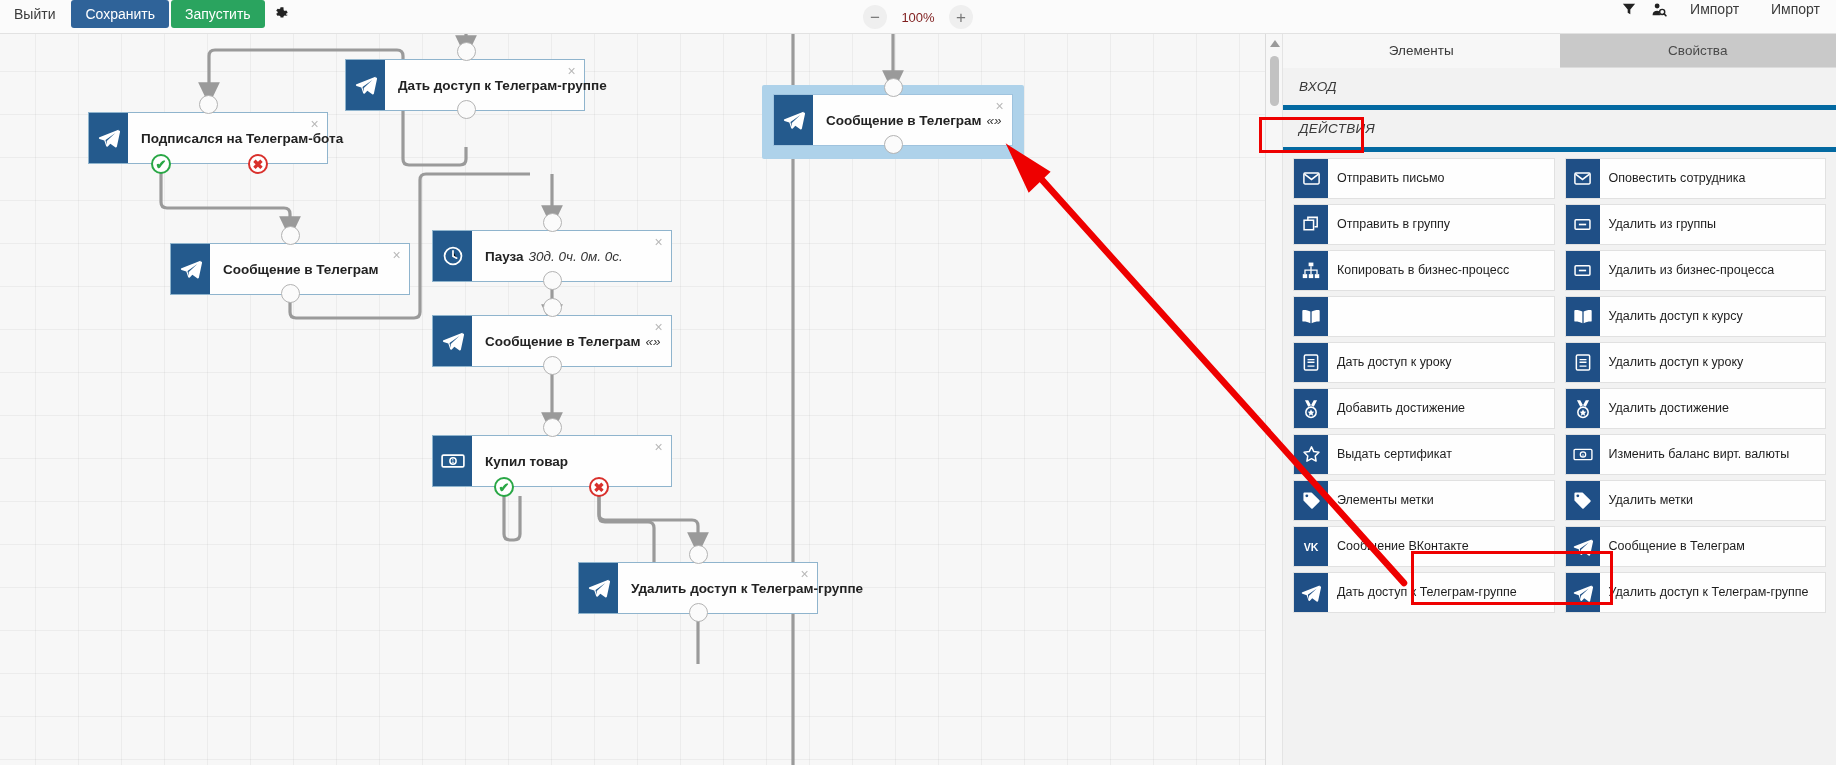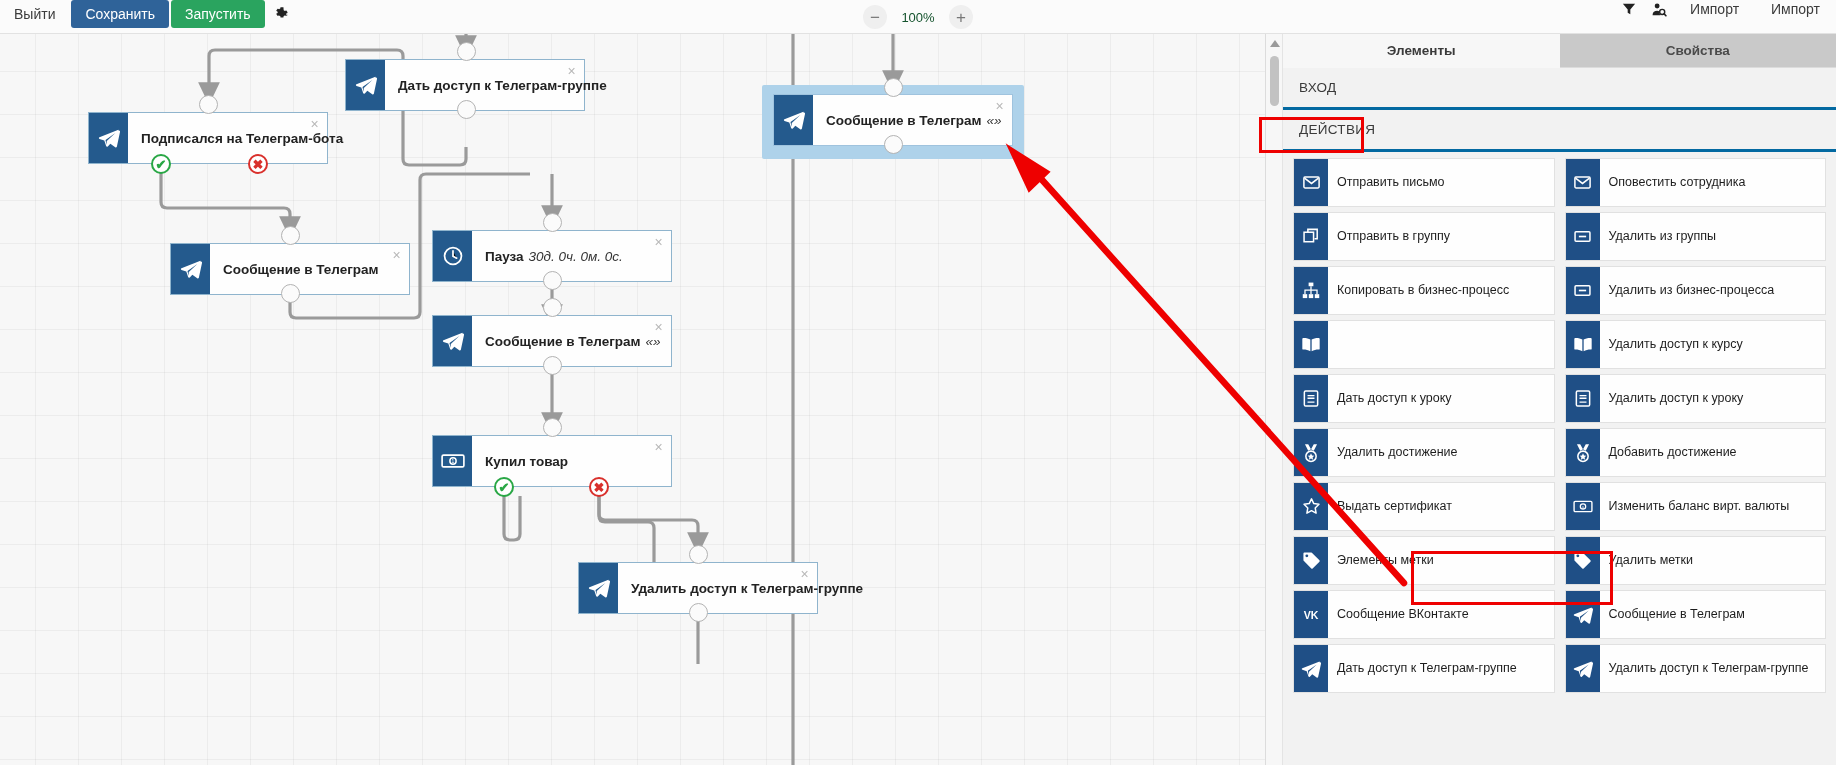--- a/index.html
+++ b/index.html
@@ -34,21 +34,21 @@
     position:absolute; left:0; right:0; top:0; height:34px;
     display:flex; align-items:center; justify-content:center; gap:12px;
     pointer-events:none;
   }
   .tb-center > * { pointer-events:auto; }
   .zoom-circ {
     width:24px; height:24px; border-radius:50%; background:#efefef;
     display:flex; align-items:center; justify-content:center;
     color:#777; font-size:17px; line-height:1; cursor:pointer; user-select:none;
   }
-  .zoom-val { font-size:13px; color:#14532d; min-width:38px; text-align:center; }
+  .zoom-val { font-size:13px; color:#7f1d1d; min-width:38px; text-align:center; }
   .tb-right {
     position:absolute; right:0; top:0; height:18px;
     display:flex; align-items:center; gap:0; padding-right:0;
   }
   .tb-right .tb-btn { padding:0 16px; }
 
   
   #canvas {
     position:absolute; left:0; top:34px; width:1265px; height:731px;
     background-color:#f7f7f7;
@@ -116,36 +116,35 @@
     position:absolute; left:4px; top:22px; width:9px; height:50px;
     background:#c2c2c2; border-radius:5px; cursor:pointer;
   }
   #sb-inner { position:absolute; left:17px; top:0; right:0; bottom:0; }
 
   .sb-tabs { display:flex; height:34px; }
   .sb-tab {
     flex:1; display:flex; align-items:center; justify-content:center;
     font-size:13.5px; color:#4a4a4a; cursor:pointer; background:#c9c9c9;
     border-bottom:1px solid #dcdcdc;
-    font-weight:bold;
   }
   .sb-tab.active { background:#f7f7f7; border-bottom:1px solid #f7f7f7; color:#3a3a3a; }
 
   .sb-section {
     height:42px; display:flex; align-items:center; padding-left:16px;
     font-size:13.5px; color:#3a3a3a; letter-spacing:0.3px; cursor:pointer;
-    border-bottom:3px solid #0369a1; background:#f2f2f2;
+    border-bottom:5px solid #0369a1; background:#f2f2f2;font-style:italic;
   }
   .sb-section.first { background:#f2f2f2; }
 
   #grid-wrap { padding:6px 10px 0 10px; }
   .sb-grid { display:grid; grid-template-columns:1fr 1fr; column-gap:10px; row-gap:5px; }
   .sb-item {
     display:flex; align-items:stretch; background:#fefefe; border:1px solid #e1e1e1;
-    height:49px; cursor:pointer;
+    height:41px; cursor:pointer;
   }
   .sb-item .siico {
     width:34px; flex:0 0 34px; background:#1f4f86;
     display:flex; align-items:center; justify-content:center;text-align:center;
   }
   .sb-item .silbl {
     flex:1; display:flex; align-items:center; padding:0 6px 0 9px;
     font-size:12.5px; line-height:15px; color:#1d1d1d;
   }
 
@@ -469,31 +468,31 @@
             <div class="silbl">Удалить доступ к уроку</div>
           </div>
           <div class="sb-item">
             <div class="siico">
               <svg width="18" height="20" viewBox="0 0 22 24">
                 <path fill="#fff" d="M3.6 1.2h4l3.4 6.2-3.4 1.8L3.6 1.2zM18.4 1.2h-4L11 7.4l3.4 1.8 4-8z"></path>
                 <circle cx="11" cy="16" r="6.3" fill="none" stroke="#fff" stroke-width="1.9"></circle>
                 <path fill="#fff" d="M11 12.4l1.25 2.55 2.8.4-2.03 1.98.48 2.79L11 18.8l-2.5 1.32.48-2.79-2.03-1.98 2.8-.4z"></path>
               </svg>
             </div>
-            <div class="silbl">Удалить достижение</div>
+            <div class="silbl">Добавить достижение</div>
           </div>
           <div class="sb-item">
             <div class="siico">
               <svg width="18" height="20" viewBox="0 0 22 24">
                 <path fill="#fff" d="M3.6 1.2h4l3.4 6.2-3.4 1.8L3.6 1.2zM18.4 1.2h-4L11 7.4l3.4 1.8 4-8z"></path>
                 <circle cx="11" cy="16" r="6.3" fill="none" stroke="#fff" stroke-width="1.9"></circle>
                 <path fill="#fff" d="M11 12.4l1.25 2.55 2.8.4-2.03 1.98.48 2.79L11 18.8l-2.5 1.32.48-2.79-2.03-1.98 2.8-.4z"></path>
               </svg>
             </div>
-            <div class="silbl">Добавить достижение</div>
+            <div class="silbl">Удалить достижение</div>
           </div>
           <div class="sb-item">
             <div class="siico">
               <svg width="19" height="19" viewBox="0 0 24 24">
                 <path fill="none" stroke="#fff" stroke-width="1.9" stroke-linejoin="round" d="M12 2.4l2.9 5.9 6.5.95-4.7 4.6 1.1 6.5L12 17.3l-5.8 3.05 1.1-6.5-4.7-4.6 6.5-.95z"></path>
               </svg>
             </div>
             <div class="silbl">Выдать сертификат</div>
           </div>
           <div class="sb-item">

